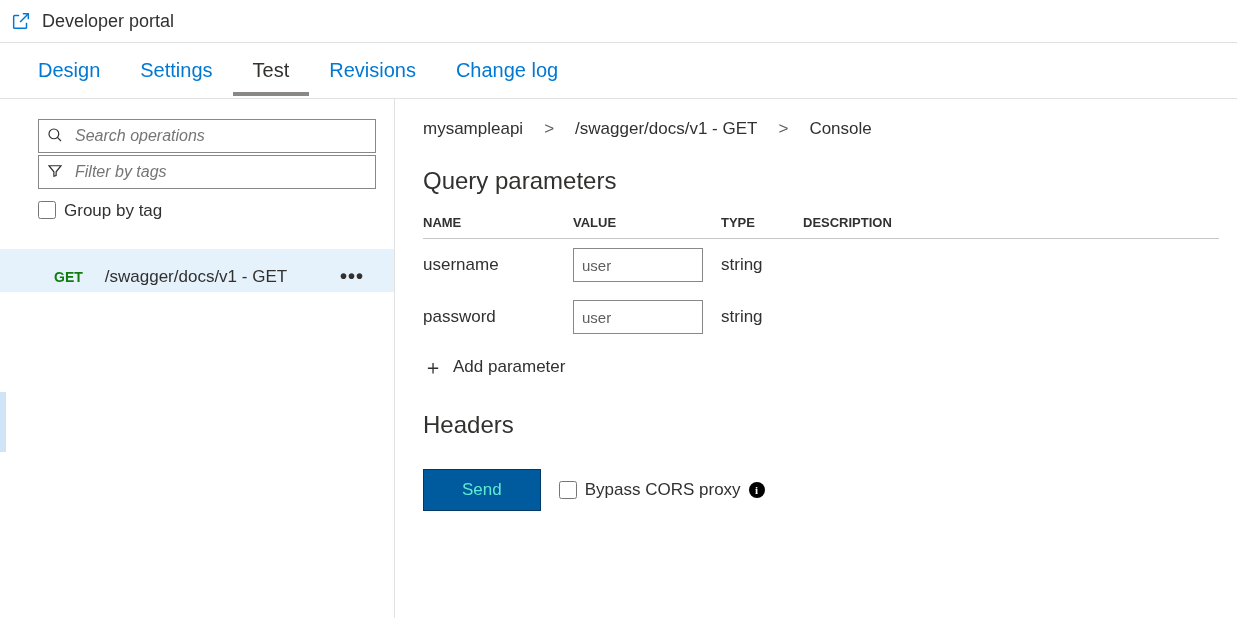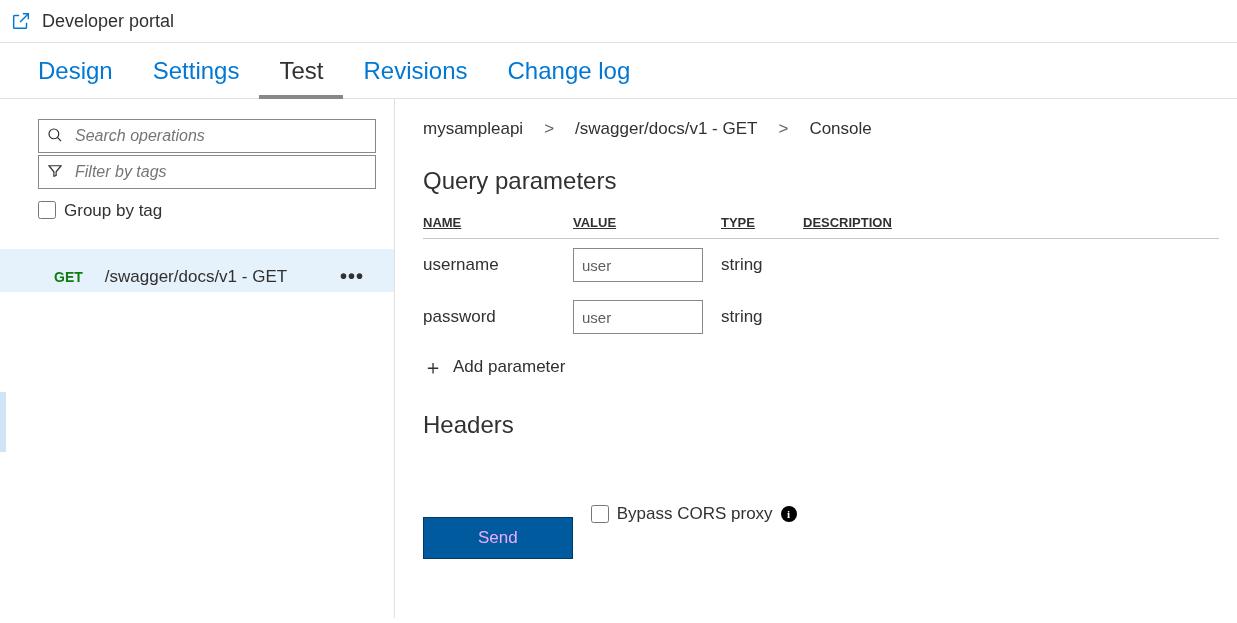--- a/index.html
+++ b/index.html
@@ -33,21 +33,21 @@
     
     .tabs {
       display: flex;
       gap: 40px;
       padding: 14px 0 0 38px;
       border-bottom: 1px solid #e1e1e1;
       height: 56px;
       align-items: center;
     }
     .tab {
-      font-size: 24px;
+      font-size: 20px;
       color: #0078d4;
       cursor: pointer;
       padding-bottom: 14px;
       position: relative;
     }
     .tab.active {
       color: #323130;
     }
     .tab.active::after {
       content: "";
@@ -163,21 +163,20 @@
     .param-table {
       width: 100%;
     }
     .param-head-row {
       display: flex;
       border-bottom: 1px solid #c8c6c4;
       padding-bottom: 8px;
       font-size: 13px;
       font-weight: 700;
       color: #323130;
-      text-decoration: underline;
     }
     .param-row {
       display: flex;
       align-items: center;
       padding: 9px 0;
       font-size: 17px;
     }
     .col-name { width: 150px; }
     .col-value { width: 148px; }
     .col-type { width: 82px; }
@@ -213,26 +212,25 @@
 
     
     .send-bar {
       display: flex;
       align-items: center;
       gap: 18px;
       margin-top: 30px;
     }
     .send-btn {
       background: #005a9e;
-      color: #f0abfc;
+      color: #5eead4;
       border: 1px solid #003a66;
       font-size: 17px;
-      padding: 10px 54px;
+      padding: 10px 38px;
       cursor: pointer;
-      margin-top: 48px;
     }
     .bypass-row {
       display: flex;
       align-items: center;
       gap: 8px;
       font-size: 17px;
     }
     .bypass-row input[type="checkbox"] {
       width: 18px;
       height: 18px;

